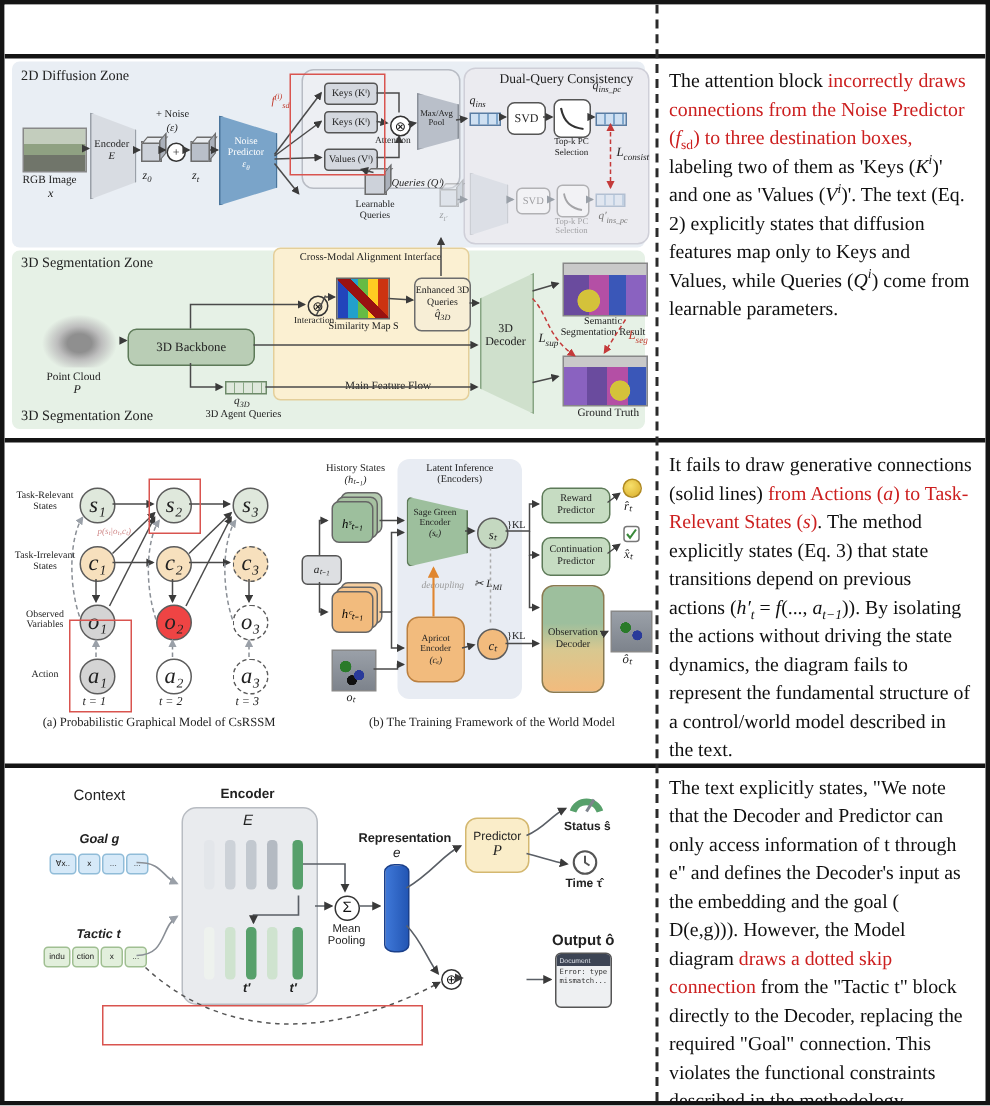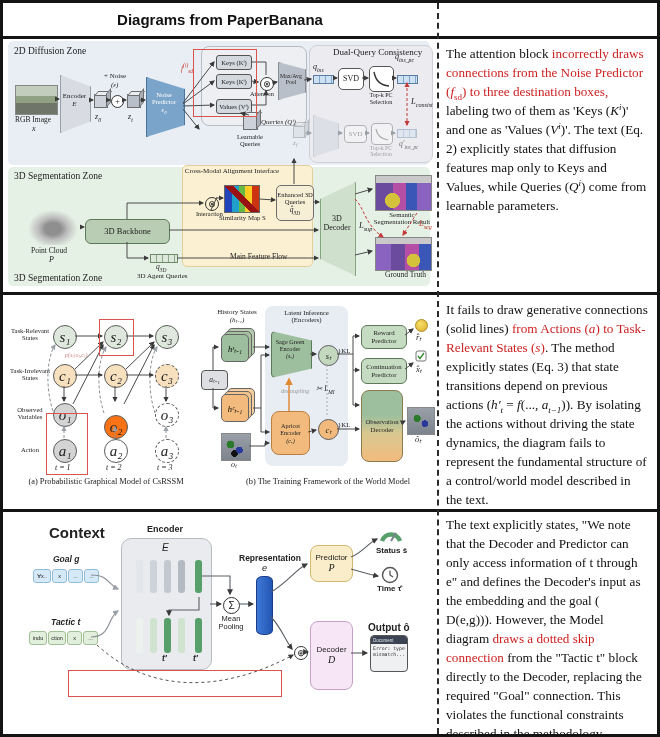--- a/index.html
+++ b/index.html
@@ -61,21 +61,20 @@
       <marker id="mr" viewBox="0 0 10 10" refX="8" refY="5" markerWidth="5.5" markerHeight="5.5" orient="auto-start-reverse">
           <path d="M0,0L10,5L0,10z" fill="#c43a3a"></path>
         </marker>
       <marker id="mo" viewBox="0 0 10 10" refX="8" refY="5" markerWidth="5.5" markerHeight="5.5" orient="auto-start-reverse">
           <path d="M0,0L10,5L0,10z" fill="#e0862f"></path>
         </marker>
     </defs>
   </svg>
 
   <div class="hdr">
-    <div class="hl">Diagrams from PaperBanana</div>
   </div>
   <div class="hline" style="top:289px"></div>
   <div class="hline" style="top:506px"></div>
   <div class="vdiv"></div>
 
   <div class="reason" style="top:41px"><span>The attention block </span><span class="red">incorrectly draws connections from the Noise Predictor (</span><span class="red it">f</span><sub class="red">sd</sub><span class="red">) to three destination boxes,</span><span> labeling two of them as 'Keys (</span><span class="it">K</span><sup class="it">i</sup><span>)' and one as 'Values (</span><span class="it">V</span><sup class="it">i</sup><span>)'. The text (Eq. 2) explicitly states that diffusion features map only to Keys and Values, while Queries (</span><span class="it">Q</span><sup class="it">i</sup><span>) come from learnable parameters.</span></div>
 
   <div class="reason" style="top:297px"><span>It fails to draw generative connections (solid lines) </span><span class="red">from Actions (</span><span class="red it">a</span><span class="red">) to Task-Relevant States (</span><span class="red it">s</span><span class="red">)</span><span>. The method explicitly states (Eq. 3) that state transitions depend on previous actions (</span><span class="it">h′</span><sub class="it">t</sub><span> = </span><span class="it">f</span><span>(..., </span><span class="it">a</span><sub class="it">t−1</sub><span>)). By isolating the actions without driving the state dynamics, the diagram fails to represent the fundamental structure of a control/world model described in the text.</span></div>
 
   <div class="reason" style="top:512px"><span>The text explicitly states, "We note that the Decoder and Predictor can only access information of t through e" and defines the Decoder's input as the embedding and the goal ( D(e,g))). However, the Model diagram </span><span class="red">draws a dotted skip connection</span><span> from the "Tactic t" block directly to the Decoder, replacing the required "Goal" connection. This violates the functional constraints described in the methodology.</span></div>
@@ -84,21 +83,21 @@
     <div class="zone" style="left:5px;top:4px;width:422px;height:124px;background:#e9eef4"></div>
     <div class="zone" style="left:5px;top:130px;width:422px;height:119px;background:#e6f1e6"></div>
     <div class="zone" style="left:179px;top:128px;width:129px;height:100px;background:#fbf0d2;border:1px solid #e4cf9a"></div>
     <div class="zone" style="left:306px;top:8px;width:122px;height:116px;background:#ebebf0;border:1px solid #cfcfd8;border-radius:8px"></div>
     <div class="zone" style="left:198px;top:9px;width:104px;height:78px;background:#edeff3;border:1px solid #b8bcc4;border-radius:8px"></div>
 
     <span class="lbl" style="left:11px;top:9px;font-size:9.5px">2D Diffusion Zone</span>
     <span class="lbl" style="left:330px;top:11px;font-size:9px">Dual-Query Consistency</span>
     <span class="lbl" style="left:11px;top:134px;font-size:9.5px">3D Segmentation Zone</span>
     <span class="lbl" style="left:11px;top:236px;font-size:9.5px">3D Segmentation Zone</span>
-    <span class="lbl c" style="left:180px;top:131px;width:98px;font-size:7px">Cross-Modal Alignment Interface</span>
+    <span class="lbl c" style="left:195px;top:131px;width:98px;font-size:7px">Cross-Modal Alignment Interface</span>
 
     <div class="imgbx" style="left:12px;top:48px;width:41px;height:28px;background:
       linear-gradient(180deg,#c3cdbd 0 35%,#8fa182 35% 62%,#70756a 62%)"></div>
     <span class="lbl" style="left:12px;top:79px;font-size:7.5px">RGB Image</span>
     <span class="lbl it" style="left:29px;top:88px;font-size:8px">x</span>
 
     <div class="ab trapR" style="left:57px;top:38px;width:29px;height:56px;background:#d8dce2;border:1px solid #9aa0a8"></div>
     <span class="lbl c" style="left:56px;top:56px;width:31px;font-size:7px"><span>Encoder</span><br><i>E</i></span>
 
     <div class="cube" style="left:91px;top:57px;width:12px;height:12px"></div>
@@ -249,21 +248,21 @@
     <span class="lbl c" style="left:3px;top:111px;width:48px;font-size:6.6px">Observed Variables</span>
     <span class="lbl c" style="left:3px;top:151px;width:48px;font-size:6.6px">Action</span>
 
     <div class="circ" style="left:50px;top:30px;width:22px;height:22px;background:#dfe8dc">s₁</div>
     <div class="circ" style="left:101px;top:30px;width:22px;height:22px;background:#dfe8dc">s₂</div>
     <div class="circ" style="left:152px;top:30px;width:22px;height:22px;background:#dfe8dc">s₃</div>
     <div class="circ" style="left:50px;top:69px;width:22px;height:22px;background:#f7e0bd">c₁</div>
     <div class="circ" style="left:101px;top:69px;width:22px;height:22px;background:#f7e0bd">c₂</div>
     <div class="circ" style="left:152px;top:69px;width:22px;height:22px;background:#f7e0bd;border-style:dashed">c₃</div>
     <div class="circ" style="left:50px;top:108px;width:22px;height:22px;background:#d4d4d4">o₁</div>
-    <div class="circ" style="left:101px;top:120px;width:22px;height:22px;background:#f97316">o₂</div>
+    <div class="circ" style="left:101px;top:108px;width:22px;height:22px;background:#ef4444">o₂</div>
     <div class="circ" style="left:152px;top:108px;width:22px;height:22px;border-style:dashed">o₃</div>
     <div class="circ" style="left:50px;top:144px;width:22px;height:22px;background:#d4d4d4">a₁</div>
     <div class="circ" style="left:101px;top:144px;width:22px;height:22px">a₂</div>
     <div class="circ" style="left:152px;top:144px;width:22px;height:22px;border-style:dashed">a₃</div>
 
     <span class="lbl it" style="left:52px;top:169px;font-size:8px">t = 1</span>
     <span class="lbl it" style="left:103px;top:169px;font-size:8px">t = 2</span>
     <span class="lbl it" style="left:154px;top:169px;font-size:8px">t = 3</span>
     <span class="lbl it" style="left:62px;top:57px;font-size:6px;color:#d08a8a">p(sₜ|oₜ,cₜ)</span>
     <div class="rrect" style="left:96px;top:24px;width:33px;height:35px"></div>
@@ -367,21 +366,21 @@
         <line x1="402" y1="40" x2="410" y2="34" marker-end="url(#ma)"></line>
         <line x1="402" y1="74" x2="410" y2="68" marker-end="url(#ma)"></line>
         <line x1="398" y1="128" x2="402" y2="126" marker-end="url(#ma)"></line>
       </g>
       <line x1="286" y1="116" x2="286" y2="84" stroke="#e0862f" stroke-width="1.4" marker-end="url(#mo)"></line>
       <line x1="324" y1="70" x2="324" y2="122" stroke="#aaa" stroke-width="1" stroke-dasharray="2,2"></line>
     </svg>
   </div>
 
   <div class="diag sans" style="top:509px;height:219px">
-    <span class="lbl sans" style="left:46px;top:13px;font-size:15px;font-weight:bold">Context</span>
+    <span class="lbl sans" style="left:46px;top:13px;font-size:10px;font-weight:normal">Context</span>
     <span class="lbl sans it" style="left:50px;top:43px;font-size:8.5px;font-weight:bold">Goal g</span>
     <div class="ab" style="left:30px;top:57px;display:flex;gap:1px">
       <div class="box" style="position:static;width:16px;height:12px;background:#d6e9f8;border-color:#90bcd8;font-size:5.5px">∀x..</div>
       <div class="box" style="position:static;width:13px;height:12px;background:#d6e9f8;border-color:#90bcd8;font-size:5.5px">x</div>
       <div class="box" style="position:static;width:13px;height:12px;background:#d6e9f8;border-color:#90bcd8;font-size:5.5px">...</div>
       <div class="box" style="position:static;width:13px;height:12px;background:#d6e9f8;border-color:#90bcd8;font-size:5.5px">...</div>
     </div>
     <span class="lbl sans it" style="left:48px;top:106px;font-size:8.5px;font-weight:bold">Tactic t</span>
     <div class="ab" style="left:26px;top:119px;display:flex;gap:1px">
       <div class="box" style="position:static;width:16px;height:12px;background:#e2efdc;border-color:#a0bf92;font-size:5.5px">indu</div>
@@ -411,24 +410,20 @@
     <div class="op" style="left:220px;top:85px;width:15px;height:15px;font-size:10px">Σ</div>
     <span class="lbl sans c" style="left:206px;top:103px;width:44px;font-size:7.5px">Mean Pooling</span>
 
     <span class="lbl sans" style="left:236px;top:42px;font-size:8.5px;font-weight:bold">Representation</span>
     <span class="lbl it" style="left:259px;top:52px;font-size:9px">e</span>
     <div class="ab" style="left:253px;top:64px;width:15px;height:57px;background:linear-gradient(90deg,#3f78d8,#2356b4);border:1px solid #1a3f8a;border-radius:7px/5px"></div>
 
     <div class="box" style="left:307px;top:33px;width:41px;height:35px;background:#faedc9;border:1.2px solid #d4b870;border-radius:8px;flex-direction:column;font-size:8px">
       <span class="sans">Predictor</span>
         <i style="font-size:10px;font-family:'Liberation Serif',serif">P</i>
-    </div>
-    <div class="box" style="left:307px;top:109px;width:41px;height:67px;background:#f6e6f6;border:1.2px solid #c9a0c9;border-radius:8px;flex-direction:column;font-size:8px">
-      <span class="sans">Decoder</span>
-        <i style="font-size:10px;font-family:'Liberation Serif',serif">D</i>
     </div>
     <div class="op" style="left:291px;top:134px;width:12px;height:12px">⊕</div>
 
     <svg class="ab" style="left:376px;top:14px" width="24" height="18">
       <path d="M3,15 A9.5,9.5 0 0 1 21,15" stroke="#57a06b" stroke-width="4.5" fill="none"></path>
       <line x1="12" y1="15" x2="17" y2="7" stroke="#7d838c" stroke-width="2"></line>
     </svg>
     <span class="lbl sans" style="left:373px;top:35px;font-size:8px;font-weight:bold">Status ŝ</span>
     <svg class="ab" style="left:378px;top:54px" width="18" height="18">
       <circle cx="9" cy="9" r="7.5" fill="#fff" stroke="#555" stroke-width="1.4"></circle>

